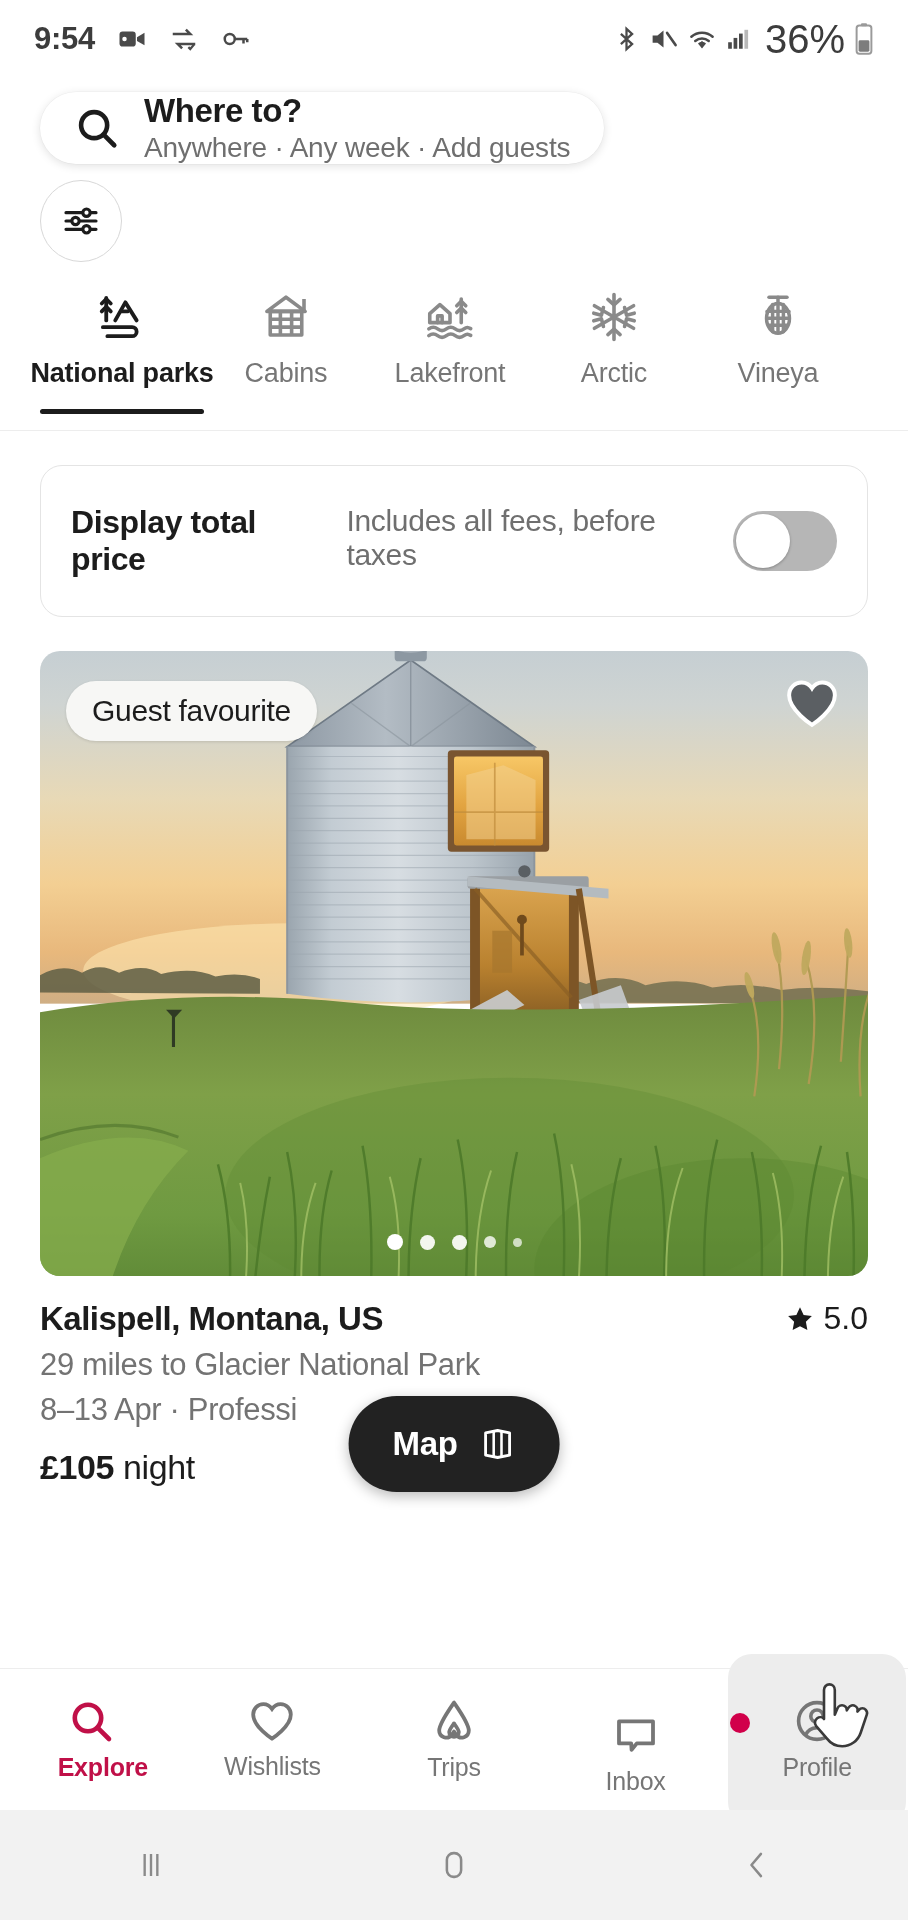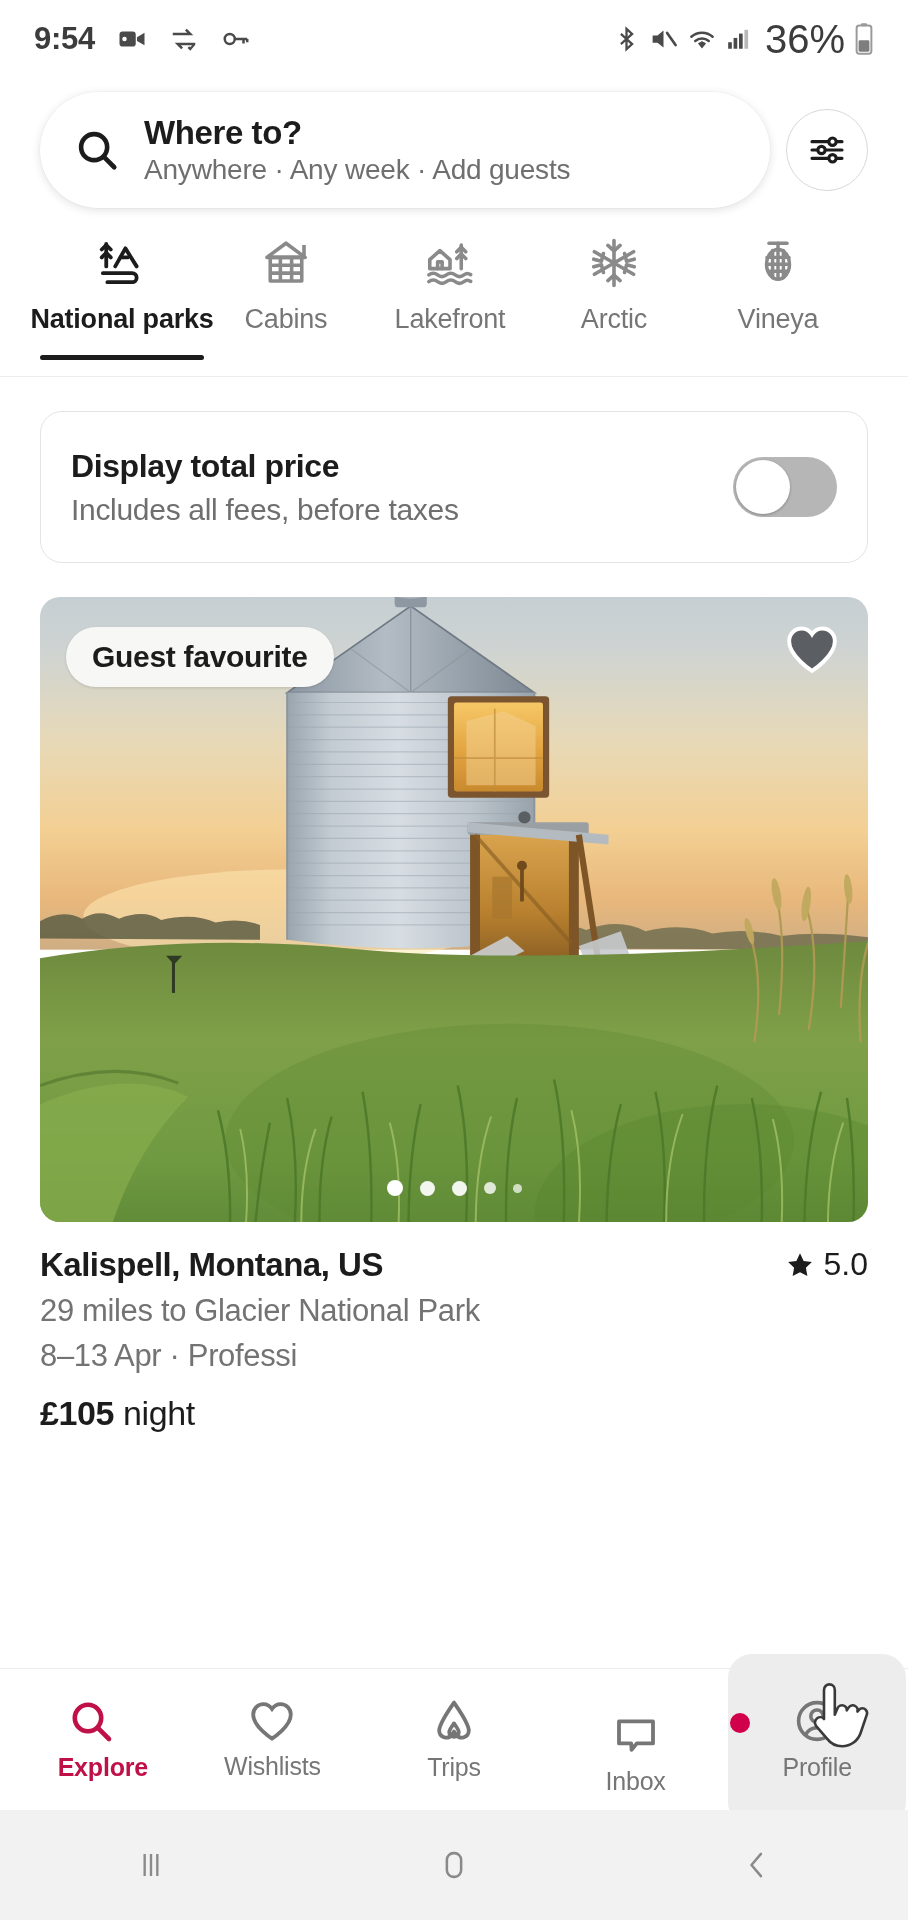--- a/index.html
+++ b/index.html
@@ -22,21 +22,21 @@
   .sb-left{ display:flex; align-items:center; gap:22px; }
   .sb-time{ font-size:31px; font-weight:600; color:#3c3c3c; letter-spacing:-0.3px;}
   .sb-right{ margin-left:auto; display:flex; align-items:center; gap:9px; }
   .sb-pct{ font-size:40px; font-weight:500; color:#3c3c3c; margin-left:4px;}
   .sbi{ display:block; }
 
   
   .header{
     width:908px; padding:14px 0 6px 0; background:#fff;
   }
-  .searchrow{ display:flex; align-items:center; padding:0 40px; gap:16px; }
+  .searchrow{ display:flex; align-items:flex-start; padding:0 40px; gap:16px;flex-direction:column; }
   .searchbar{
     flex:1; height:116px; background:#fff;
     border-radius:60px;
     box-shadow:0 2px 10px rgba(0,0,0,.12), 0 0 0 .5px rgba(0,0,0,.04);
     display:flex; align-items:center; padding:0 34px; gap:24px;
   }
   .search-texts{ display:flex; flex-direction:column; justify-content:center; gap:2px;}
   .search-title{ font-size:33px; font-weight:700; color:#1c1c1c; letter-spacing:-0.4px;}
   .search-sub{ font-size:28px; color:#6f6f6f; letter-spacing:-0.2px;}
   .filterbtn{
@@ -72,21 +72,21 @@
   
   .content{ background:#fff; padding:0 40px; }
 
   
   .pricecard{
     margin-top:34px;
     border:1.5px solid #e4e4e4; border-radius:22px;
     height:152px; display:flex; align-items:center;
     padding:0 30px;
   }
-  .pc-texts{ display:flex; flex-direction:column; gap:8px; }
+  .pc-texts{ display:flex; flex-direction:row; gap:8px; }
   .pc-title{ font-size:32px; font-weight:700; color:#1c1c1c; letter-spacing:-0.4px;}
   .pc-sub{ font-size:30px; color:#6f6f6f; letter-spacing:-0.3px;}
   .toggle{
     margin-left:auto; width:104px; height:60px;
     background:#b6b6b6; border-radius:34px; position:relative;
     flex:0 0 104px;
   }
   .toggle .knob{
     position:absolute; left:3px; top:3px; width:54px; height:54px;
     border-radius:50%; background:#fff; box-shadow:0 1px 3px rgba(0,0,0,.28);
@@ -95,21 +95,21 @@
   
   .listing{ margin-top:34px; }
   .photo{
     position:relative; width:100%; height:625px;
     border-radius:20px; overflow:hidden;
   }
   .photo svg{ display:block; width:100%; height:100%; }
   .badge{
     position:absolute; left:26px; top:30px;
     background:#f7f7f5; border-radius:40px;
-    padding:13px 26px; font-size:30px; font-weight:700; color:#1c1c1c;
+    padding:13px 26px; font-size:30px; font-weight:400; color:#1c1c1c;
     letter-spacing:-0.3px; box-shadow:0 1px 3px rgba(0,0,0,.12);
   }
   .heart{ position:absolute; right:28px; top:26px; }
   .dots{
     position:absolute; left:0; right:0; bottom:26px;
     display:flex; justify-content:center; align-items:center; gap:17px;
   }
   .dot{ background:#ffffff; border-radius:50%; }
   .d1{ width:16px; height:16px; opacity:1;}
   .d2{ width:15px; height:15px; opacity:.92;}
@@ -514,20 +514,27 @@
           <span>5.0</span>
         </div>
       </div>
       <div class="lsub">29 miles to Glacier National Park</div>
       <div class="lsub">8–13 Apr · Professi</div>
       <div class="lprice">
         <b>£105</b>
         <span>night</span>
       </div>
 
+      <div class="mappill">
+        <span>Map</span>
+        <svg width="36" height="36" viewBox="0 0 24 24" fill="none" stroke="#ffffff" stroke-width="1.9" stroke-linejoin="round">
+          <path d="M4 4.6 L12 3 L20 4.6 L20 19.4 L12 21 L4 19.4 Z"></path>
+          <path d="M9.4 3.5v17M14.6 3.5v17" stroke-width="1.7"></path>
+        </svg>
+      </div>
     </div>
 
   </div>
 </div>
 
 <div class="bottomnav">
 
   <div class="navitem active">
     <svg width="48" height="48" viewBox="0 0 24 24" fill="none" stroke="#c01048" stroke-width="2.3" stroke-linecap="round">
       <circle cx="10.5" cy="10.5" r="6.6"></circle>

